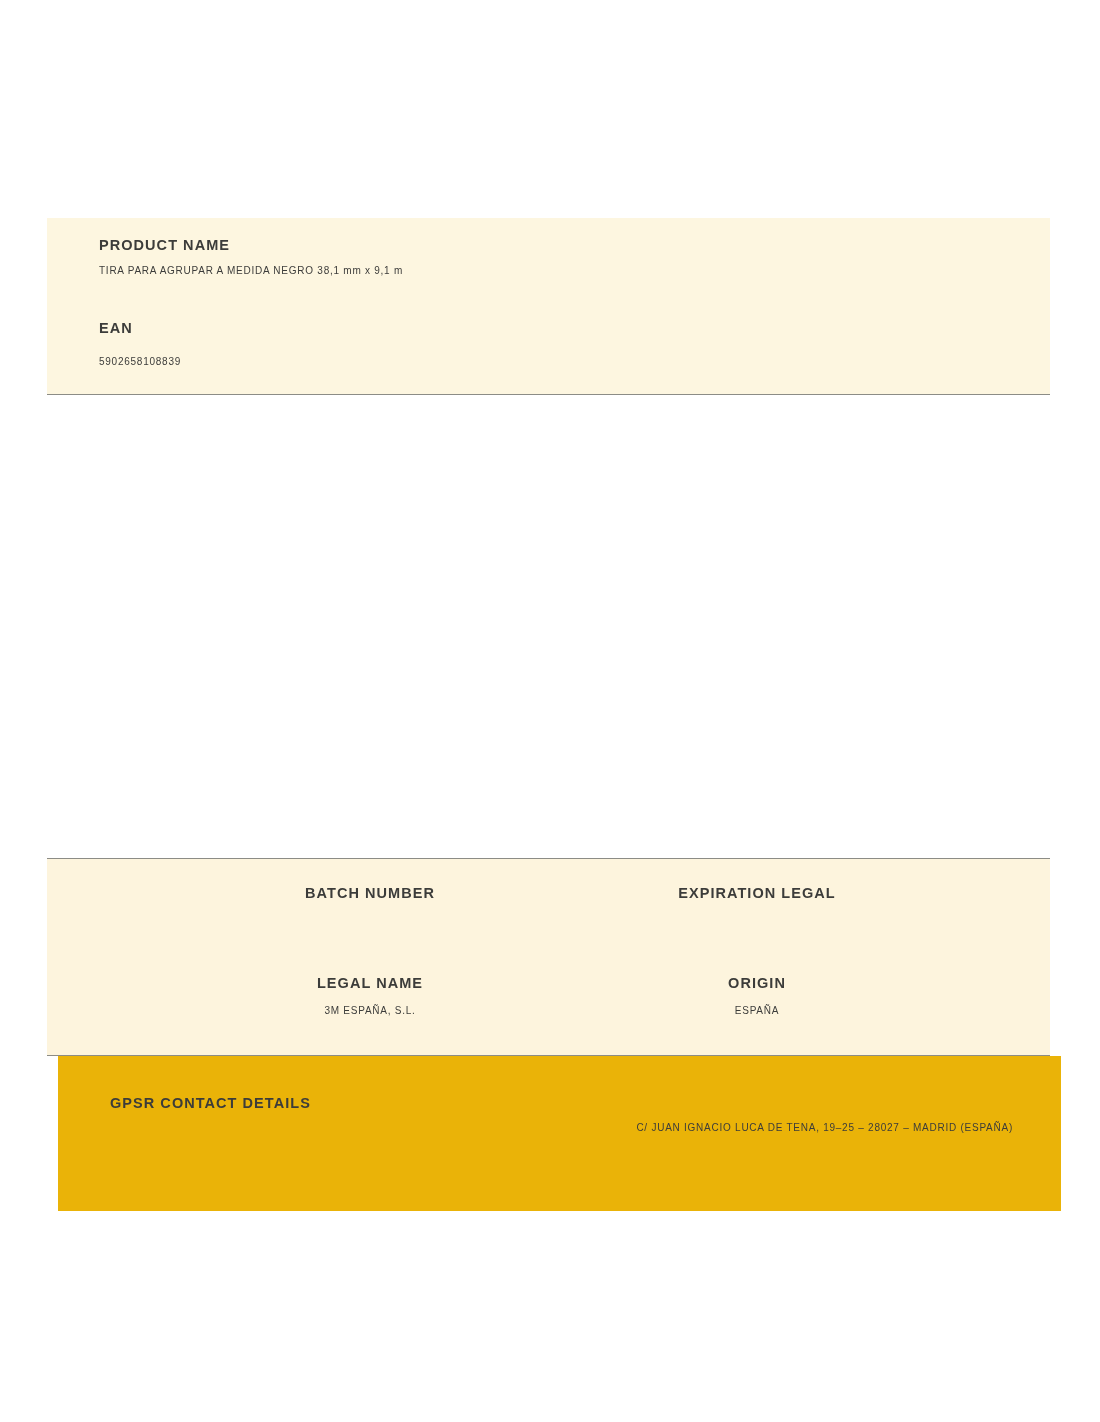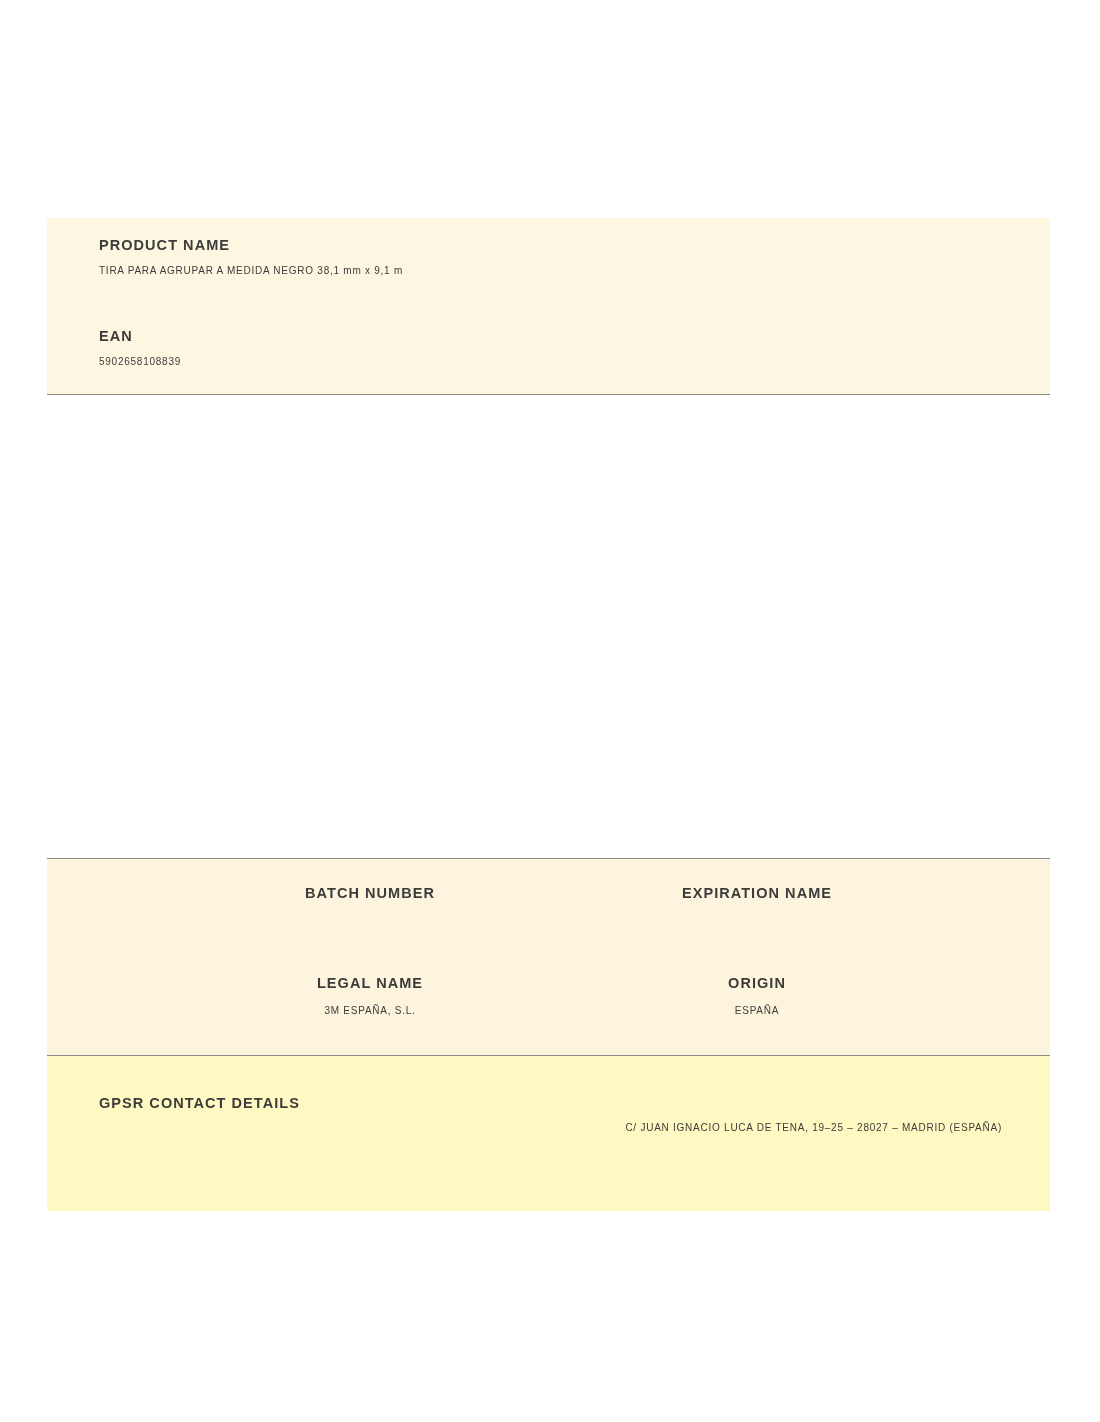--- a/index.html
+++ b/index.html
@@ -56,21 +56,21 @@
     top: 19px;
   }
   .product-name-value {
     position: absolute;
     left: 52px;
     top: 47px;
   }
   .ean-label {
     position: absolute;
     left: 52px;
-    top: 110px;
+    top: 102px;
   }
   .ean-value {
     position: absolute;
     left: 52px;
     top: 138px;
   }
 
   
   .spacer-area {
     position: absolute;
@@ -138,25 +138,25 @@
   }
   .expiration-value {
     left: 570px;
     top: 56px;
     width: 280px;
   }
 
   
   .gpsr-block {
     position: absolute;
-    left: 47px;
+    left: 58px;
     top: 1056px;
     width: 1003px;
     height: 155px;
-    background: #fef9c3;
+    background: #eab308;
     box-sizing: border-box;
   }
 
   .gpsr-label {
     position: absolute;
     left: 52px;
     top: 39px;
   }
 
   .gpsr-value {
@@ -178,21 +178,21 @@
     <div class="field-label ean-label">EAN</div>
     <div class="field-value ean-value">5902658108839</div>
   </section>
 
   <section class="spacer-area"></section>
 
   <section class="batch-block">
     <div class="field-label col-center batch-number-label">BATCH NUMBER</div>
     <div class="field-value col-center batch-number-value"></div>
 
-    <div class="field-label col-center expiration-label">EXPIRATION NAME</div>
+    <div class="field-label col-center expiration-label">EXPIRATION LEGAL</div>
     <div class="field-value col-center expiration-value"></div>
 
     <div class="field-label col-center legal-name-label">LEGAL NAME</div>
     <div class="field-value col-center legal-name-value">3M ESPAÑA, S.L.</div>
 
     <div class="field-label col-center origin-label">ORIGIN</div>
     <div class="field-value col-center origin-value">ESPAÑA</div>
   </section>
 
   <section class="gpsr-block">

